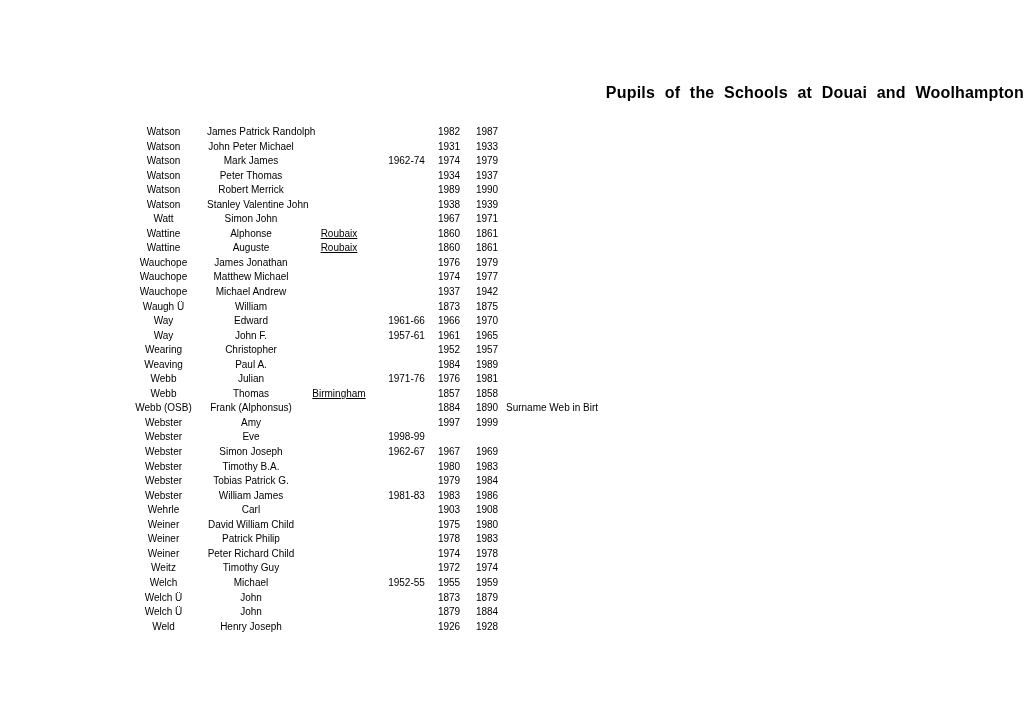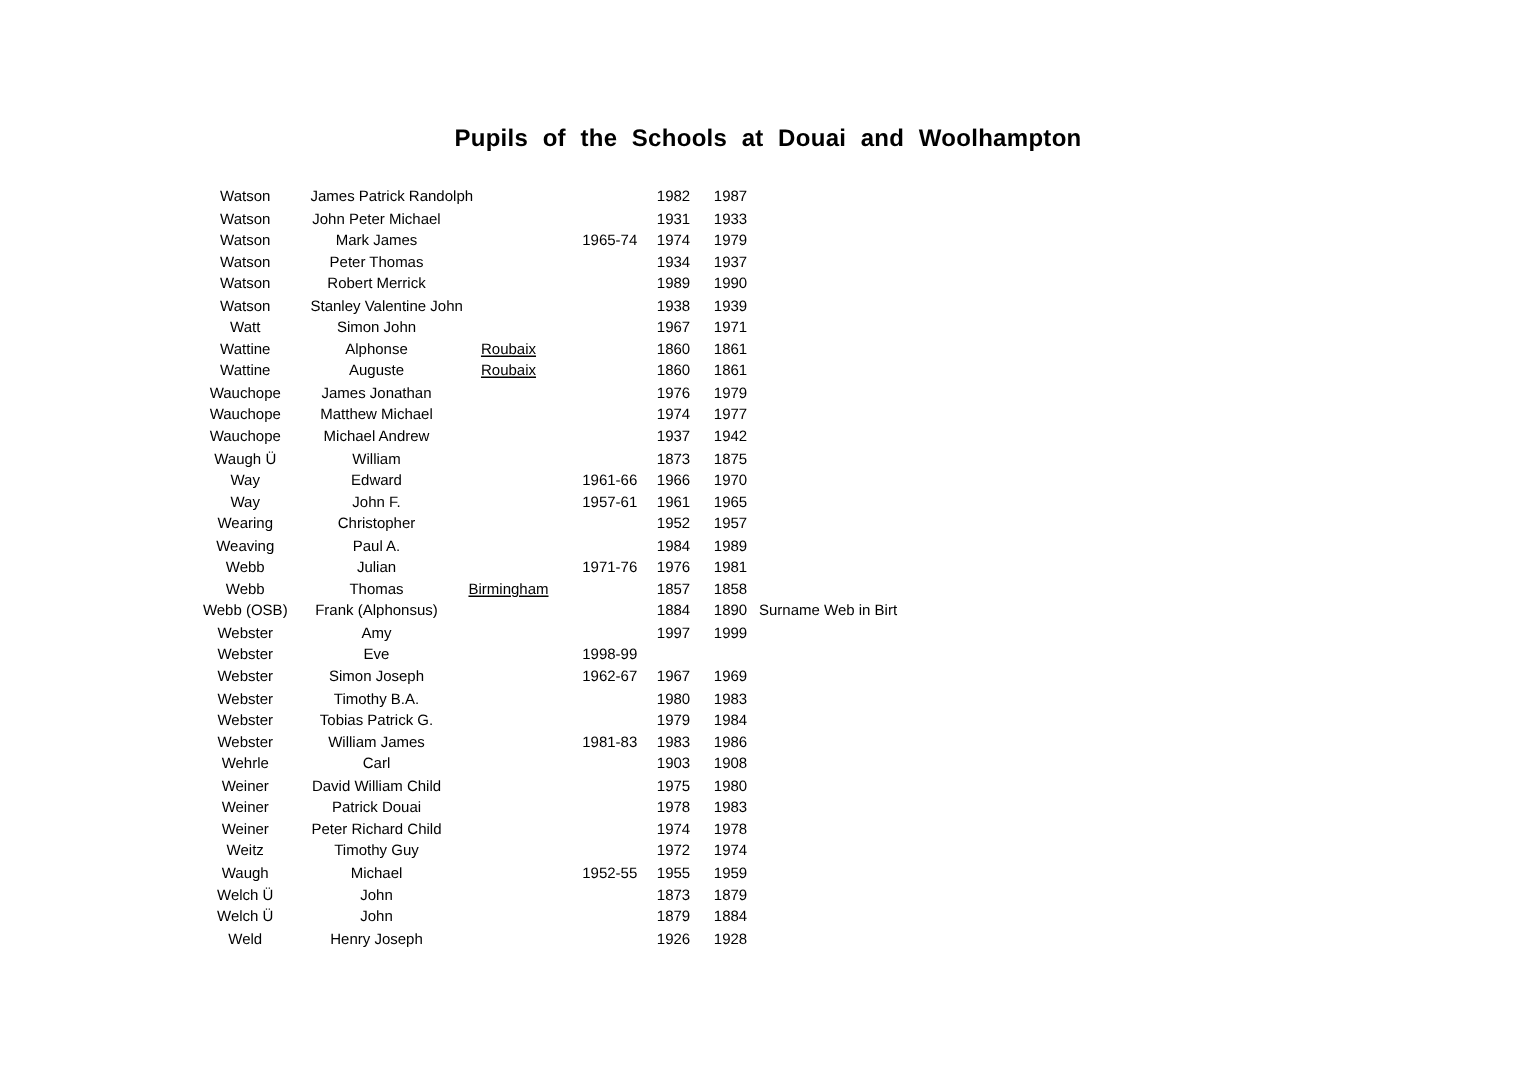--- a/index.html
+++ b/index.html
@@ -11,21 +11,21 @@
     background: #ffffff;
     font-family: "Liberation Sans", sans-serif;
     color: #000000;
     overflow: hidden;
   }
   .title {
     position: absolute;
     top: 84px;
     left: 0;
     width: 100%;
-    text-align: center;
+    text-align: right;
     font-size: 16px;
     font-weight: bold;
     word-spacing: 5px;
     letter-spacing: 0.2px;
     color: #000;
   }
   .pupil-table {
     position: absolute;
     left: 120px;
     top: 125px;
@@ -68,21 +68,21 @@
     <span class="c c-place"></span>
     <span class="c c-range"></span>
     <span class="c c-y1">1931</span>
     <span class="c c-y2">1933</span>
     <span class="c c-note"></span>
   </div>
       <div class="row">
     <span class="c c-surname">Watson</span>
     <span class="c c-forename">Mark James</span>
     <span class="c c-place"></span>
-    <span class="c c-range">1965-74</span>
+    <span class="c c-range">1962-74</span>
     <span class="c c-y1">1974</span>
     <span class="c c-y2">1979</span>
     <span class="c c-note"></span>
   </div>
       <div class="row">
     <span class="c c-surname">Watson</span>
     <span class="c c-forename">Peter Thomas</span>
     <span class="c c-place"></span>
     <span class="c c-range"></span>
     <span class="c c-y1">1934</span>
@@ -300,21 +300,21 @@
     <span class="c c-surname">Weiner</span>
     <span class="c c-forename">David William Child</span>
     <span class="c c-place"></span>
     <span class="c c-range"></span>
     <span class="c c-y1">1975</span>
     <span class="c c-y2">1980</span>
     <span class="c c-note"></span>
   </div>
       <div class="row">
     <span class="c c-surname">Weiner</span>
-    <span class="c c-forename">Patrick Douai</span>
+    <span class="c c-forename">Patrick Philip</span>
     <span class="c c-place"></span>
     <span class="c c-range"></span>
     <span class="c c-y1">1978</span>
     <span class="c c-y2">1983</span>
     <span class="c c-note"></span>
   </div>
       <div class="row">
     <span class="c c-surname">Weiner</span>
     <span class="c c-forename">Peter Richard Child</span>
     <span class="c c-place"></span>
@@ -326,21 +326,21 @@
       <div class="row">
     <span class="c c-surname">Weitz</span>
     <span class="c c-forename">Timothy Guy</span>
     <span class="c c-place"></span>
     <span class="c c-range"></span>
     <span class="c c-y1">1972</span>
     <span class="c c-y2">1974</span>
     <span class="c c-note"></span>
   </div>
       <div class="row">
-    <span class="c c-surname">Waugh</span>
+    <span class="c c-surname">Welch</span>
     <span class="c c-forename">Michael</span>
     <span class="c c-place"></span>
     <span class="c c-range">1952-55</span>
     <span class="c c-y1">1955</span>
     <span class="c c-y2">1959</span>
     <span class="c c-note"></span>
   </div>
       <div class="row">
     <span class="c c-surname">Welch Ü</span>
     <span class="c c-forename">John</span>

